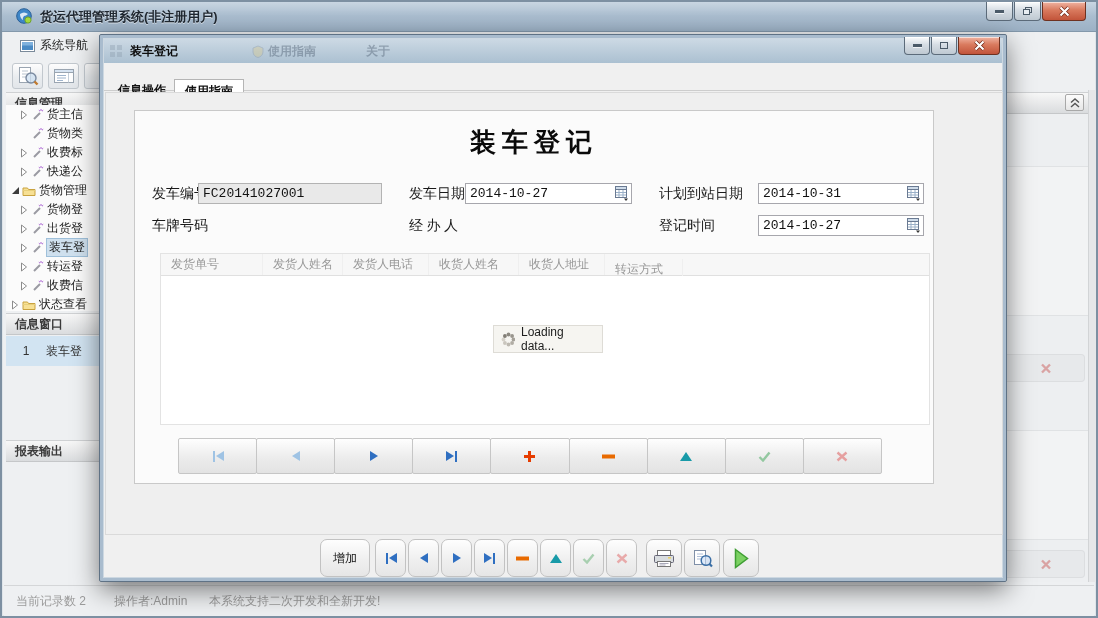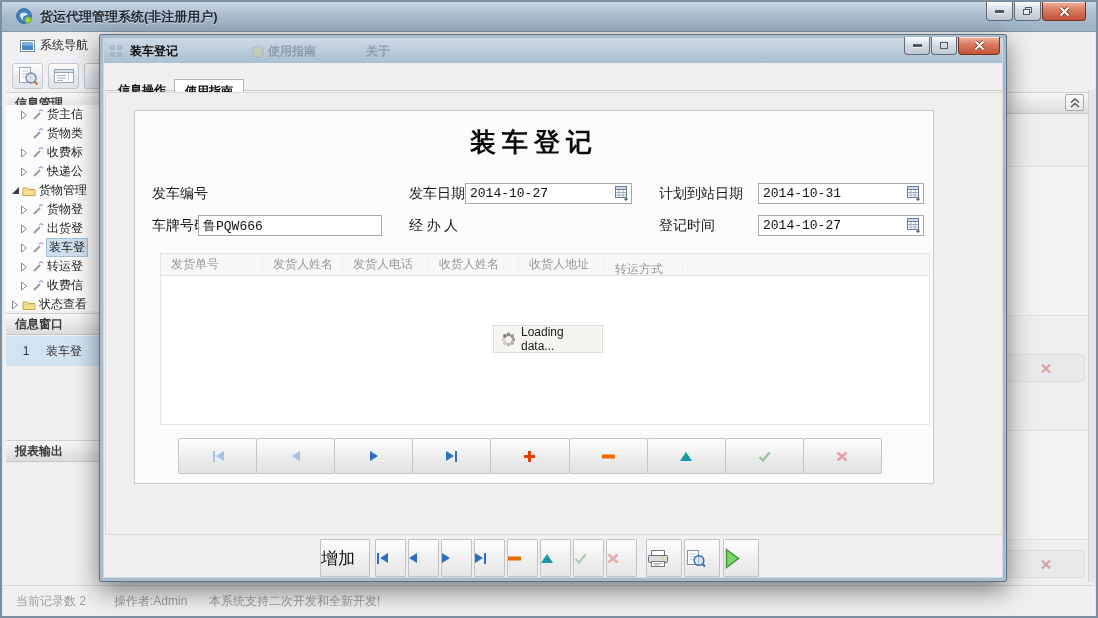--- a/index.html
+++ b/index.html
@@ -122,23 +122,23 @@
     background:linear-gradient(#fefefe,#ececec 55%,#e3e3e3);
     display:flex; align-items:center; justify-content:center; }
   .seg:first-child { margin-left:0; }
   .ico { display:flex; align-items:center; justify-content:center; }
   .tri-r { width:0; height:0; border-top:5px solid transparent; border-bottom:5px solid transparent; border-left:8px solid #2f6fc1; }
   .tri-l { width:0; height:0; border-top:5px solid transparent; border-bottom:5px solid transparent; border-right:8px solid #2f6fc1; } .pale .tri-l { border-right-color:#9fc3e4; }
   .vbar { width:2px; height:11px; background:#2f6fc1; margin:0 1px; }
   .pale .vbar { background:#9fc3e4; }
   .tri-up { width:0; height:0; border-left:6px solid transparent; border-right:6px solid transparent; border-bottom:9px solid #189aa8; }
 
-  .btb { position:absolute; top:504px; height:38px; border:1px solid #c2c2c2; border-radius:1px;
-    background:linear-gradient(#fefefe,#efefef 55%,#e6e6e6); display:flex; align-items:center; justify-content:flex-start;
-    font-size:17px; color:#111; }
+  .btb { position:absolute; top:504px; height:38px; border:1px solid #c2c2c2; border-radius:7px;
+    background:linear-gradient(#fefefe,#efefef 55%,#e6e6e6); display:flex; align-items:center; justify-content:center;
+    font-size:12px; color:#111; }
   .bb-add { left:220px; width:50px; }
   .bb-n1{left:275px;width:31px;} .bb-n2{left:308px;width:31px;} .bb-n3{left:341px;width:31px;} .bb-n4{left:374px;width:31px;}
   .bb-n5{left:407px;width:31px;} .bb-n6{left:440px;width:31px;} .bb-n7{left:473px;width:31px;} .bb-n8{left:506px;width:31px;}
   .bb-print{left:546px;width:36px;} .bb-preview{left:584px;width:36px;} .bb-run{left:623px;width:36px;}
 </style>
 </head>
 <body>
 
 <div class="screen">
 
@@ -423,20 +423,23 @@
     <div class="tabstrip">
       <div class="tab t1">信息操作</div>
       <div class="tab t2">使用指南</div>
     </div>
 
     <div class="mcontent">
       <div class="formpanel">
         <div class="ftitle">装车登记</div>
 
         <div class="flabel l1">发车编号</div>
+        <div class="fbox ro b1">
+            <span>FC20141027001</span>
+          </div>
 
         <div class="flabel l2">发车日期</div>
         <div class="fbox b2">
             <span>2014-10-27</span>
           <span class="calbtn">
               <svg width="14" height="15">
                 <rect x="0.5" y="0.5" width="11" height="11" fill="#fff" stroke="#6a7a92"></rect>
                 <rect x="0.5" y="0.5" width="11" height="3" fill="#cfdcea" stroke="#6a7a92"></rect>
                 <path d="M4 4 v7 M8 4 v7 M1 6.5 h10 M1 9 h10" stroke="#9ab0c8" stroke-width="1"></path>
                 <path d="M9 12.5 l4 0 l-2 2.4 Z" fill="#333"></path>
@@ -451,23 +454,20 @@
               <svg width="14" height="15">
                 <rect x="0.5" y="0.5" width="11" height="11" fill="#fff" stroke="#6a7a92"></rect>
                 <rect x="0.5" y="0.5" width="11" height="3" fill="#cfdcea" stroke="#6a7a92"></rect>
                 <path d="M4 4 v7 M8 4 v7 M1 6.5 h10 M1 9 h10" stroke="#9ab0c8" stroke-width="1"></path>
                 <path d="M9 12.5 l4 0 l-2 2.4 Z" fill="#333"></path>
               </svg>
             </span>
         </div>
 
         <div class="flabel l4">车牌号码</div>
-        <div class="fbox b4">
-            <span>鲁PQW666</span>
-          </div>
 
         <div class="flabel l5">经 办 人</div>
 
         <div class="flabel l6">登记时间</div>
         <div class="fbox b6">
             <span>2014-10-27</span>
           <span class="calbtn">
               <svg width="14" height="15">
                 <rect x="0.5" y="0.5" width="11" height="11" fill="#fff" stroke="#6a7a92"></rect>
                 <rect x="0.5" y="0.5" width="11" height="3" fill="#cfdcea" stroke="#6a7a92"></rect>

